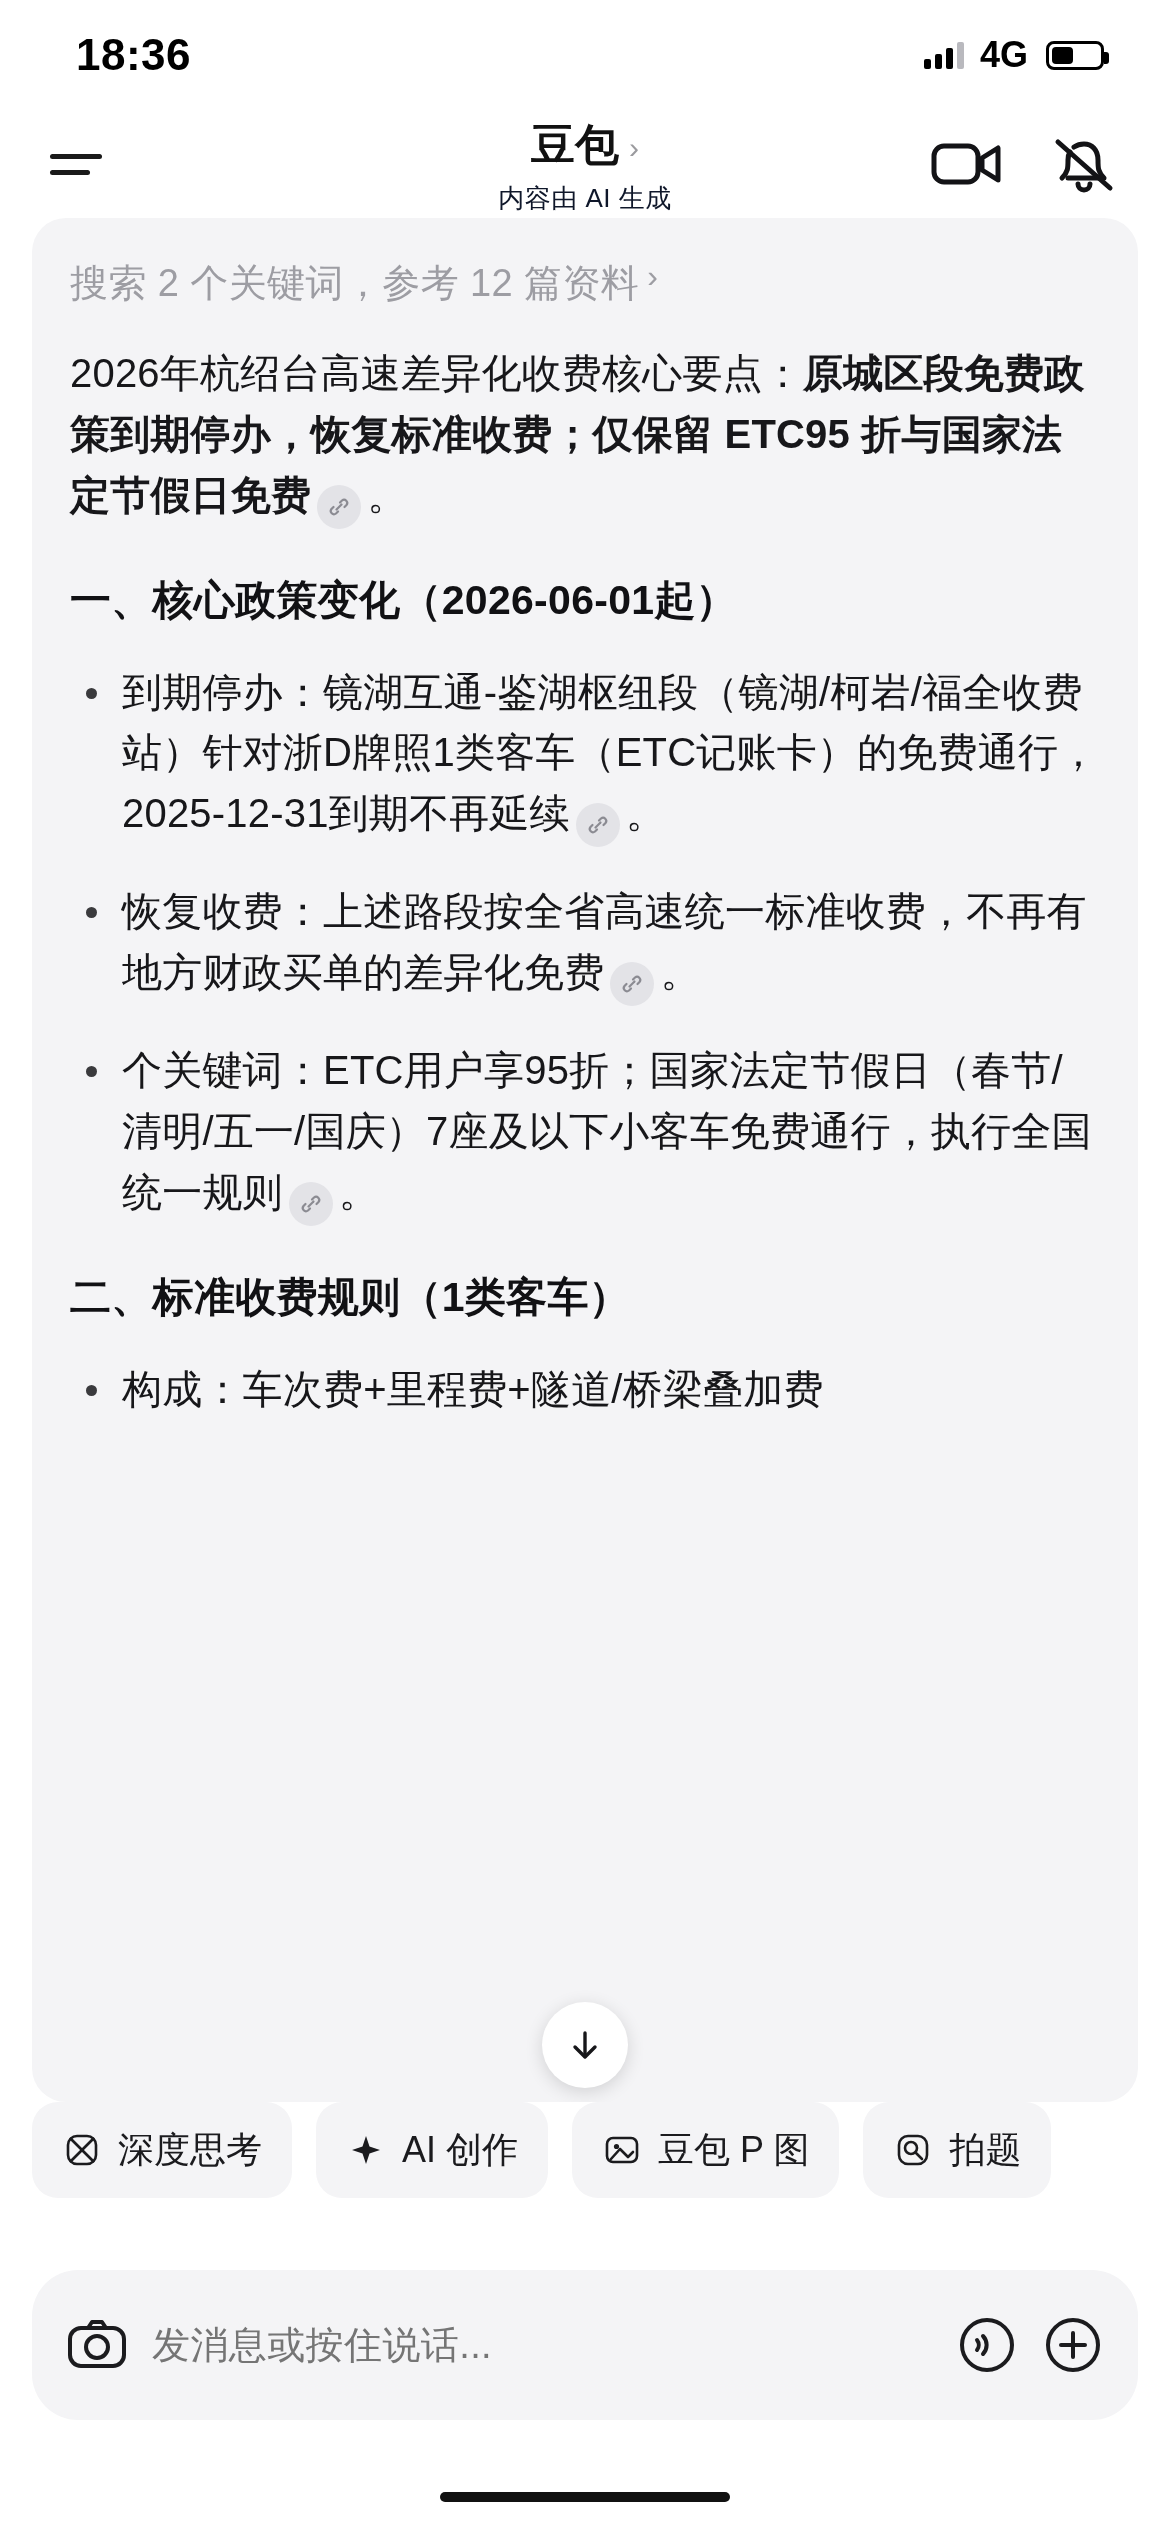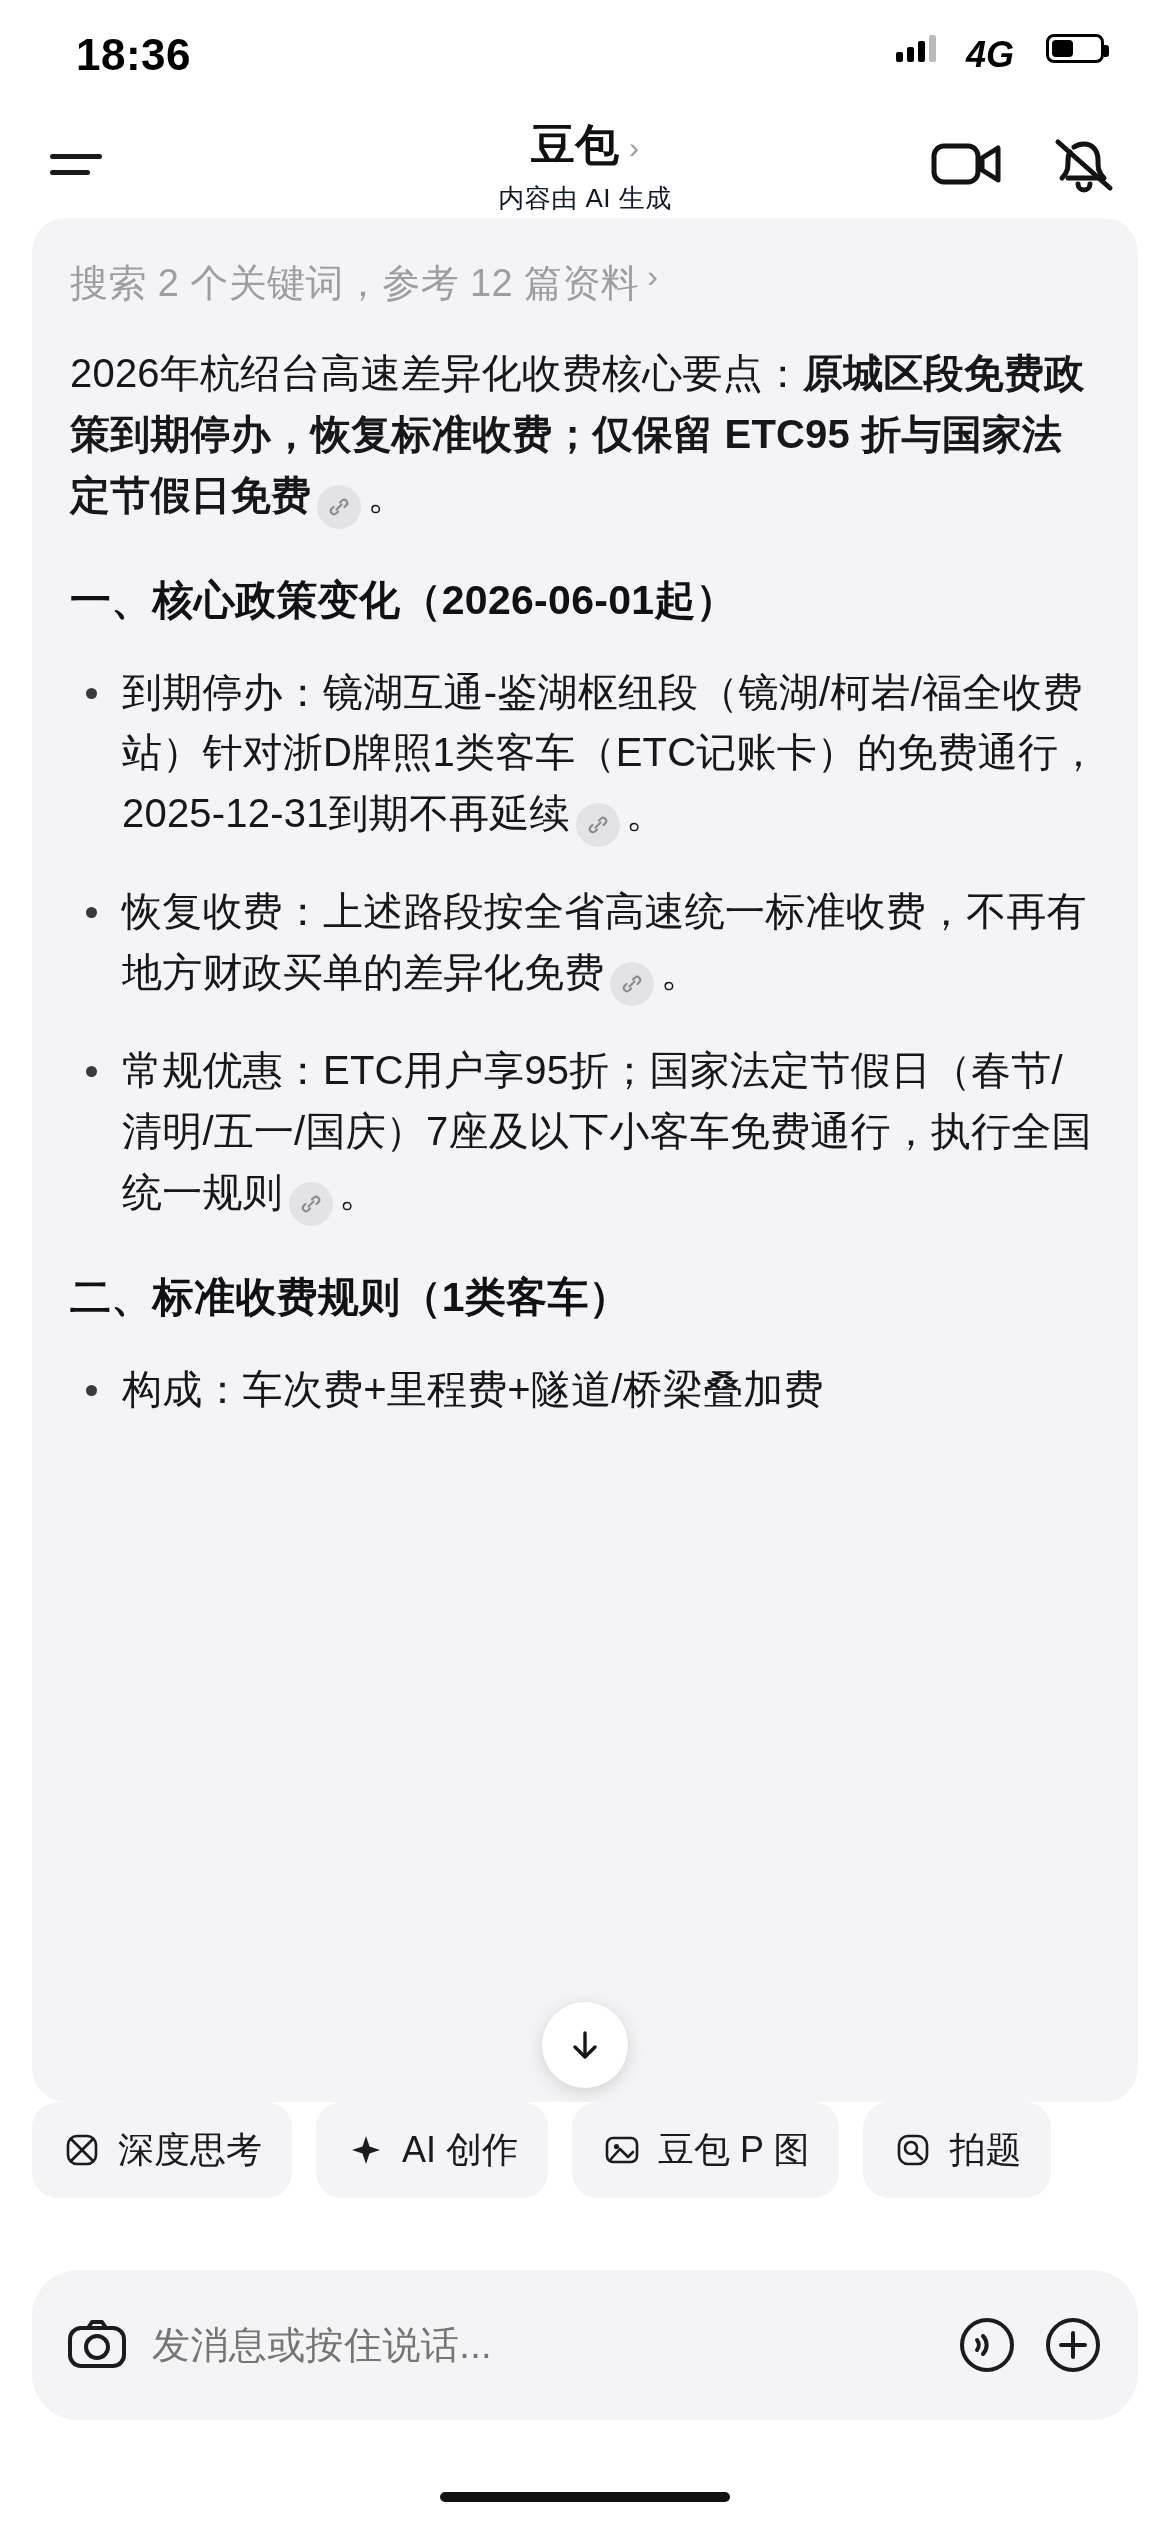--- a/index.html
+++ b/index.html
@@ -29,22 +29,22 @@
     padding: 0 66px 0 76px;
   }
   .status-time {
     font-size: 44px;
     font-weight: 700;
     color: #000;
     letter-spacing: 0.5px;
   }
   .status-right {
     display: flex;
-    gap: 26px;
-    font-style: italic;
+    align-items: center;
+    gap: 12px;
   }
   .signal {
     display: flex;
     align-items: flex-end;
     gap: 4px;
     height: 28px;
   }
   .signal i {
     display: block;
     width: 7px;
@@ -409,21 +409,21 @@
         <li>
           <b>恢复收费：</b><span>上述路段按全省高速统一标准收费，不再有地方财政买单的差异化免费</span><span class="linkchip">
               <svg viewBox="0 0 24 24">
                 <path d="M9.5 14.5 L14.5 9.5" stroke="#8b8b92" stroke-width="2.2" stroke-linecap="round" fill="none"></path>
                 <path d="M13 7.5 L15 5.5 a3.2 3.2 0 0 1 4.5 4.5 L17.5 12" stroke="#8b8b92" stroke-width="2.2" stroke-linecap="round" fill="none"></path>
                 <path d="M11 16.5 L9 18.5 a3.2 3.2 0 0 1 -4.5 -4.5 L6.5 12" stroke="#8b8b92" stroke-width="2.2" stroke-linecap="round" fill="none"></path>
               </svg>
             </span><span>。</span>
         </li>
         <li>
-          <b>常规优惠：</b><span>ETC用户享95折；国家法定节假日（春节/清明/五一/国庆）7座及以下小客车免费通行，执行全国统一规则</span><span class="linkchip">
+          <b>个关键词：</b><span>ETC用户享95折；国家法定节假日（春节/清明/五一/国庆）7座及以下小客车免费通行，执行全国统一规则</span><span class="linkchip">
               <svg viewBox="0 0 24 24">
                 <path d="M9.5 14.5 L14.5 9.5" stroke="#8b8b92" stroke-width="2.2" stroke-linecap="round" fill="none"></path>
                 <path d="M13 7.5 L15 5.5 a3.2 3.2 0 0 1 4.5 4.5 L17.5 12" stroke="#8b8b92" stroke-width="2.2" stroke-linecap="round" fill="none"></path>
                 <path d="M11 16.5 L9 18.5 a3.2 3.2 0 0 1 -4.5 -4.5 L6.5 12" stroke="#8b8b92" stroke-width="2.2" stroke-linecap="round" fill="none"></path>
               </svg>
             </span><span>。</span>
         </li>
       </ul>
 
       <div class="h-sec">二、标准收费规则（1类客车）</div>

